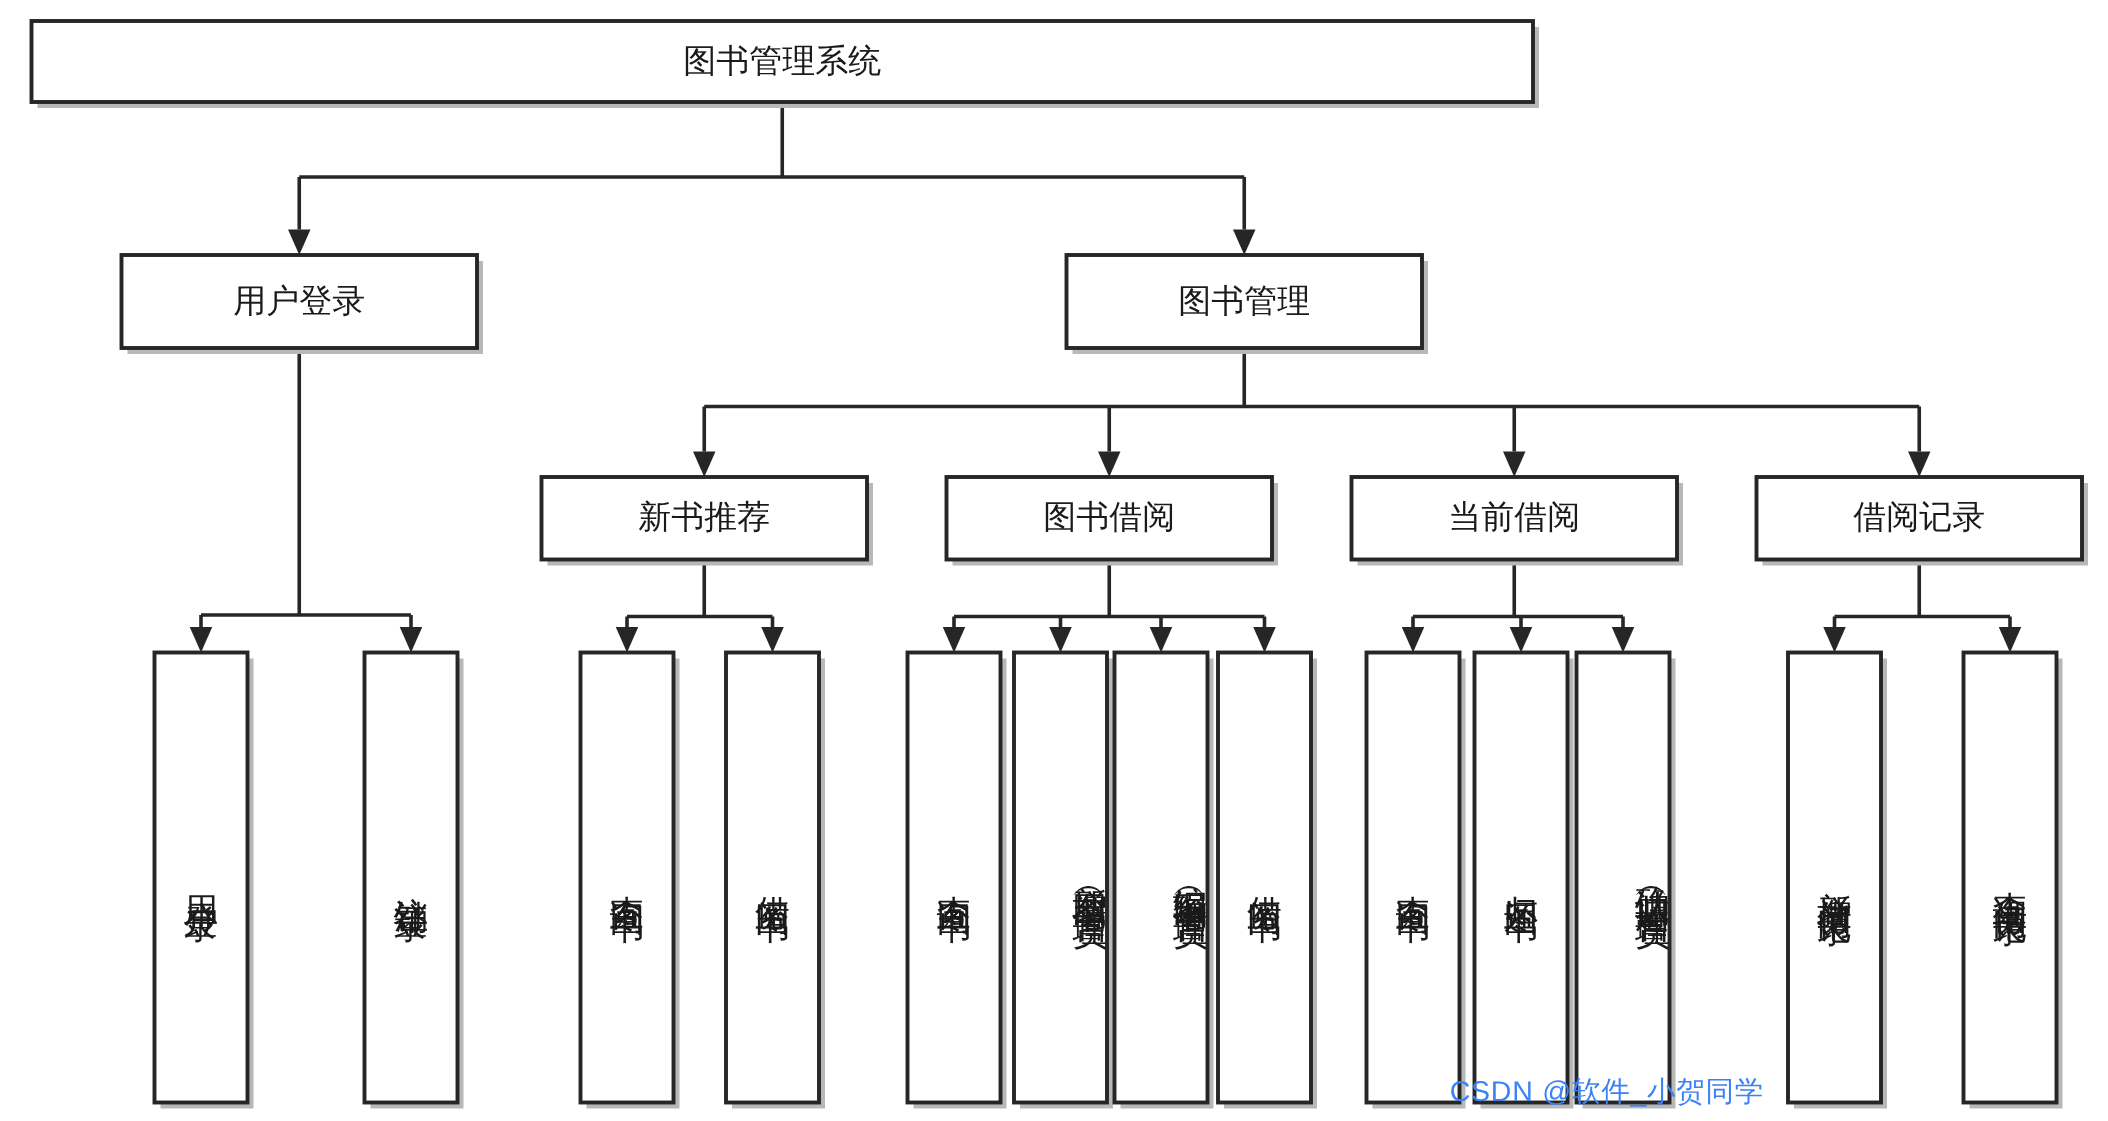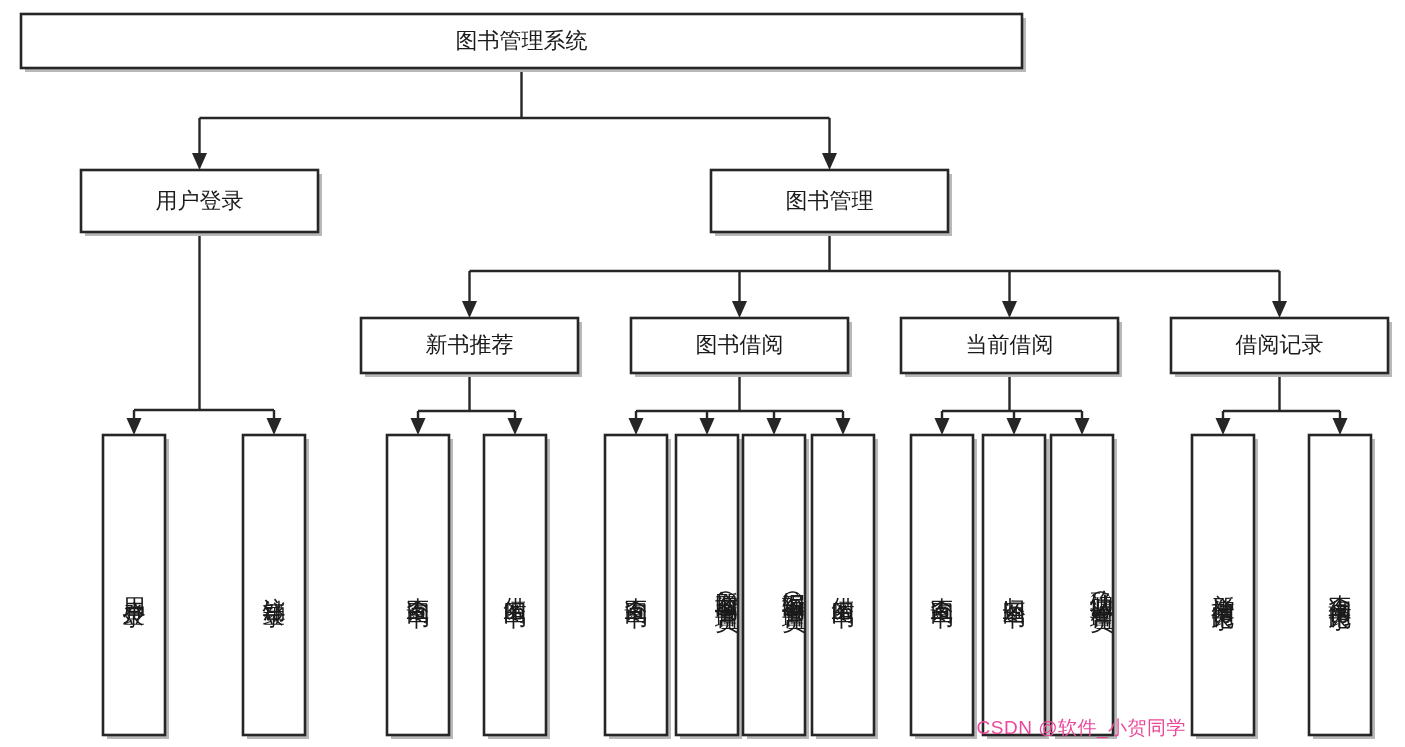--- a/index.html
+++ b/index.html
@@ -61,25 +61,25 @@
     font-size: 23px;
     line-height: 1.0;
     letter-spacing: 3px;
     color: #1a1a1a;
     white-space: nowrap;
     text-align: center;
     pointer-events: none;
   }
   .watermark {
     position: absolute;
-    right: 14px;
+    right: 24px;
     bottom: 6px;
     font-family: "Liberation Sans", "DejaVu Sans", sans-serif;
     font-size: 19px;
-    color: #ec4899;
+    color: #3b82f6;
     letter-spacing: 0.5px;
     white-space: nowrap;
   }
 </style>
 </head>
 <body>
 
 <div id="diagram-root">
 
   <svg class="diagram-canvas" viewBox="0 0 1405 747">

